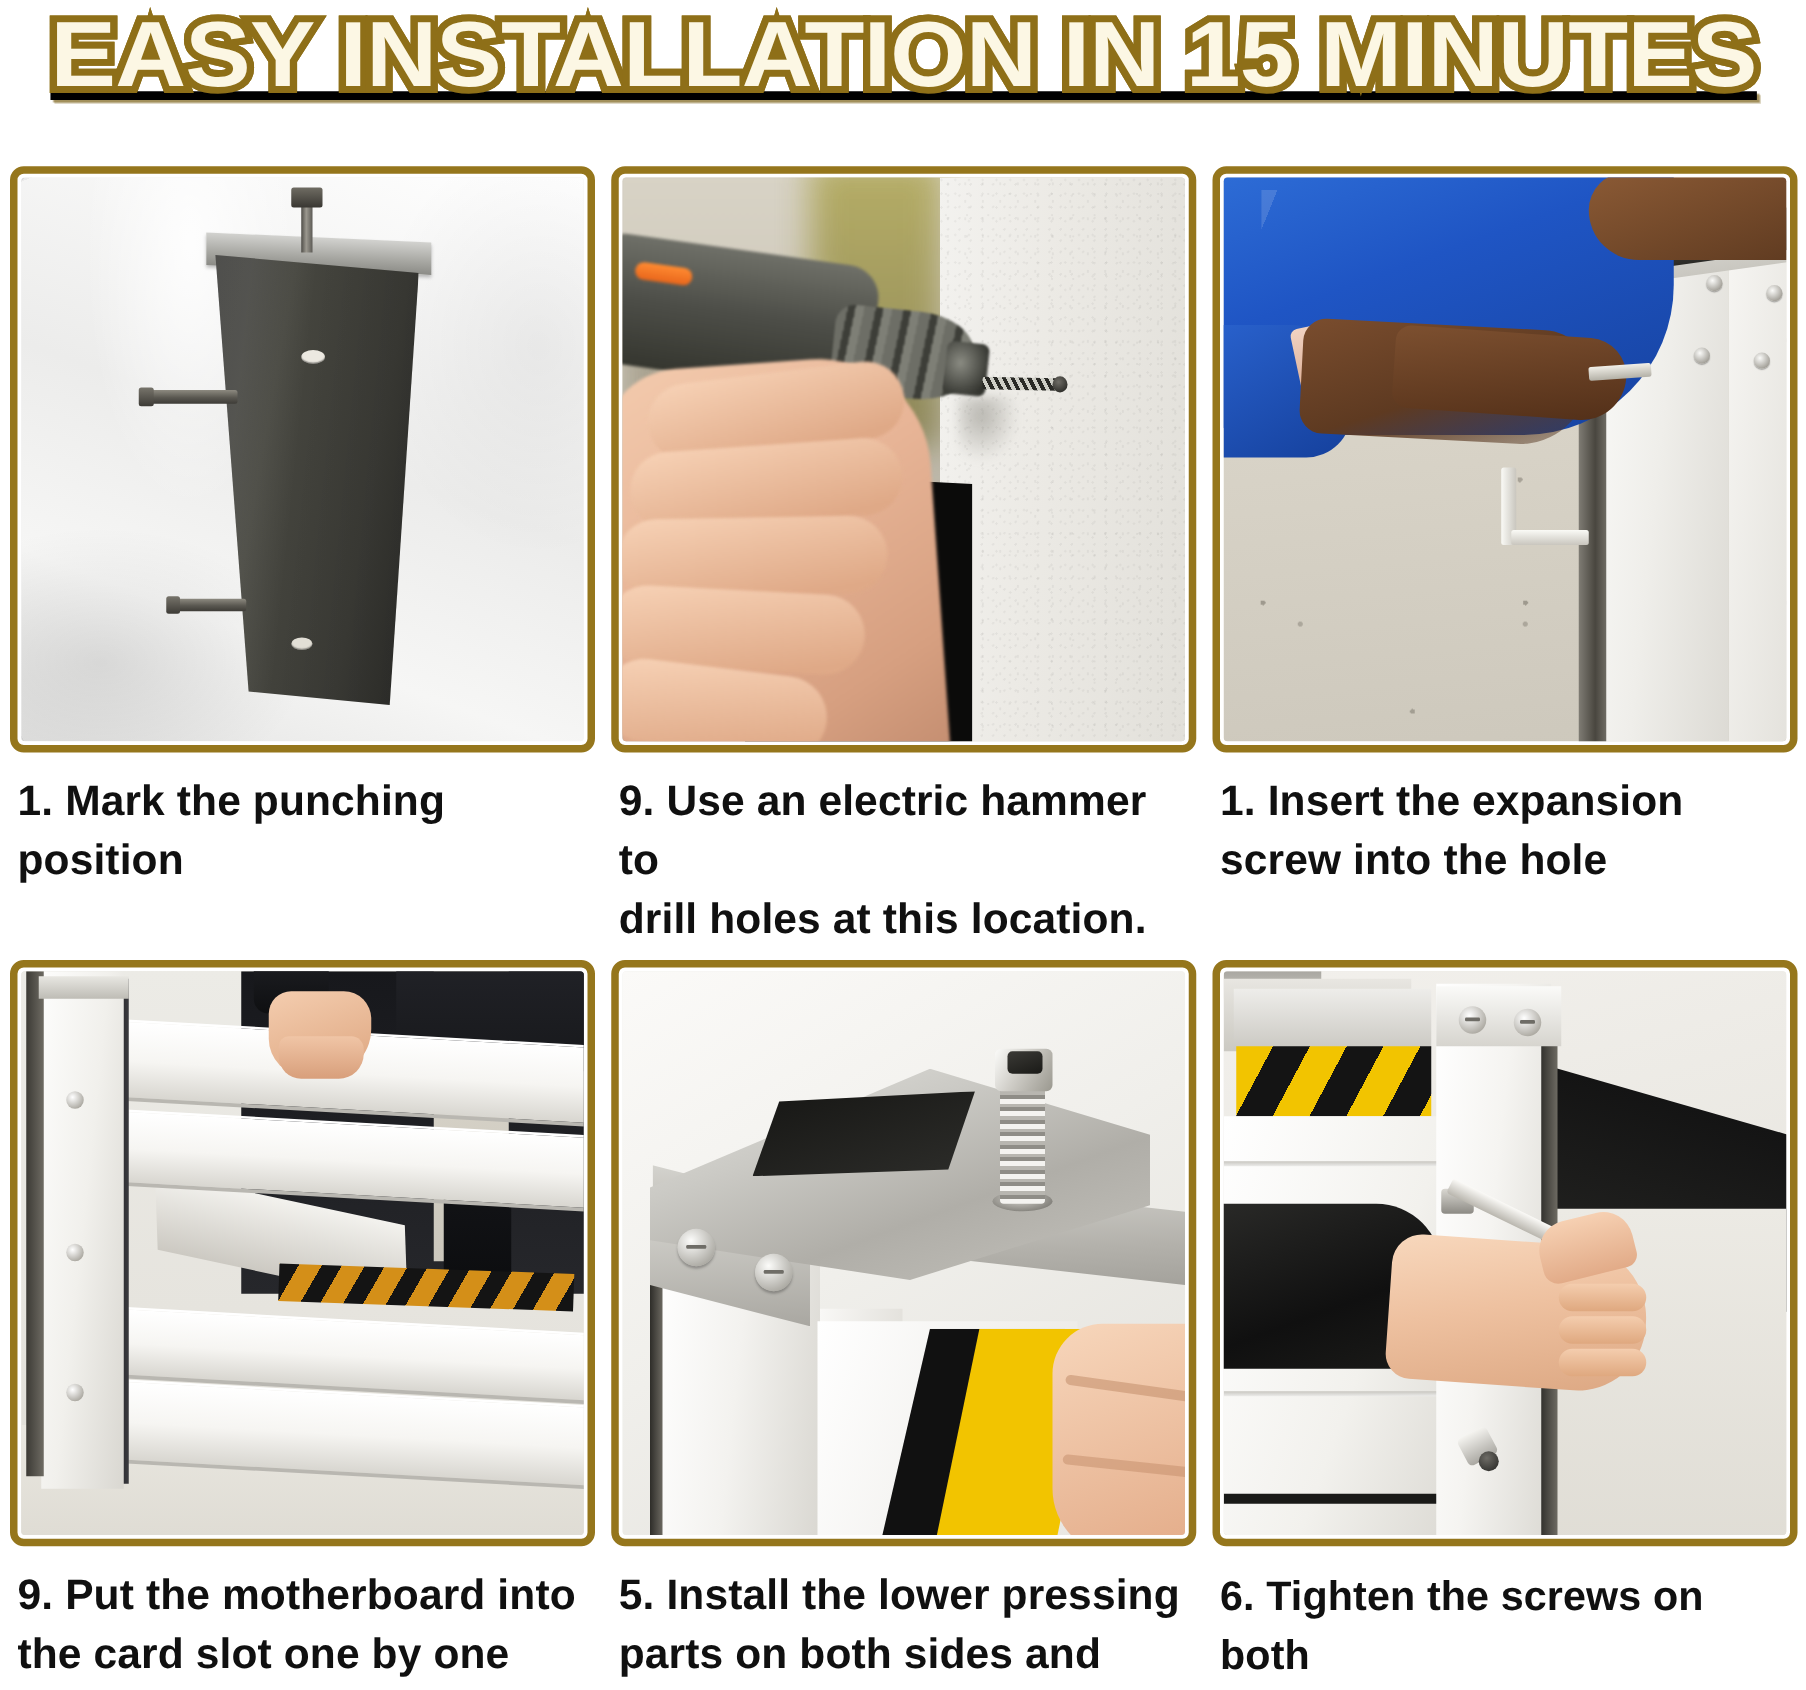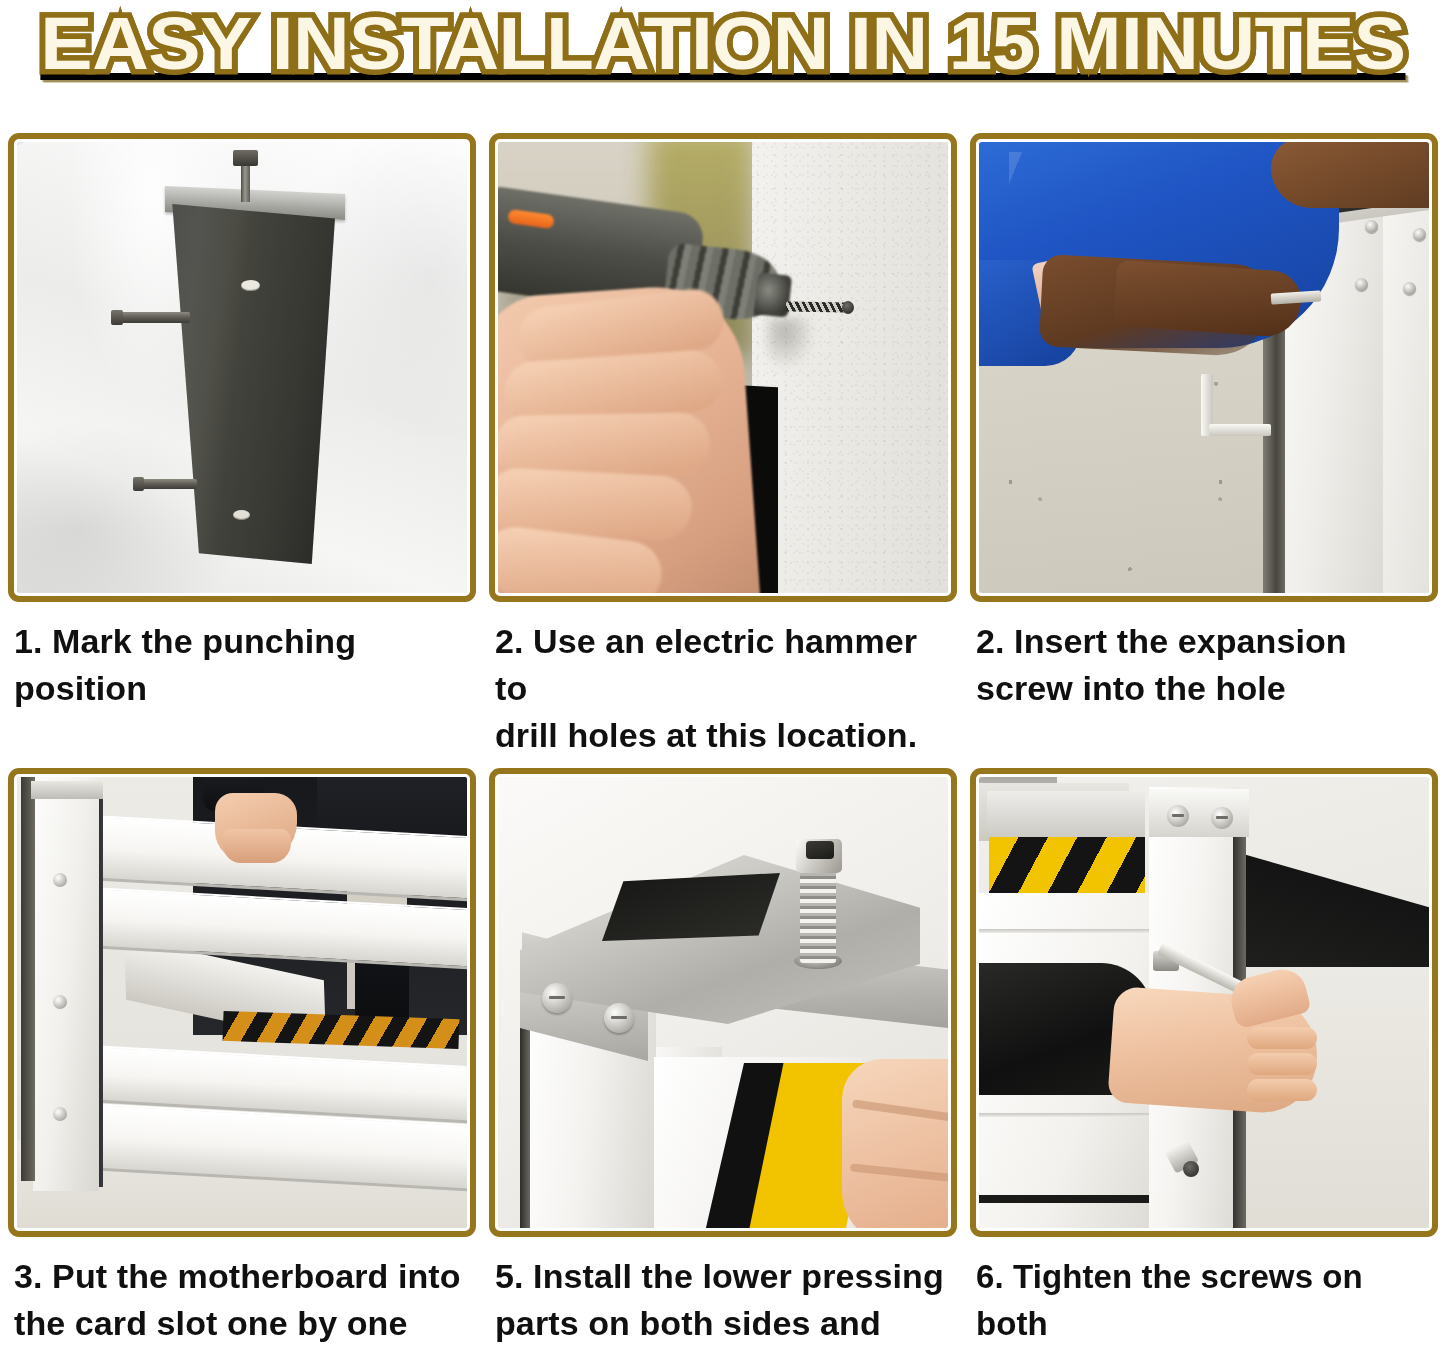--- a/index.html
+++ b/index.html
@@ -819,21 +819,21 @@
             <div class="bit"></div>
             <div class="bit-hole"></div>
             <div class="hand"></div>
             <div class="finger f1"></div>
             <div class="finger f2"></div>
             <div class="finger f3"></div>
             <div class="finger f4"></div>
             <div class="finger f5"></div>
           </div>
         </div>
-        <p class="caption">2. Use an electric hammer to
+        <p class="caption">9. Use an electric hammer to
 drill holes at this location.</p>
       </div>
 
       <div class="cell">
         <div class="photo-frame">
           <div class="photo-inner ph3">
             <div class="floor"></div>
             <div class="floor-spec"></div>
             <div class="colfar"></div>
             <div class="col"></div>
@@ -848,21 +848,21 @@
             <div class="shirt"></div>
             <div class="shirt-fold"></div>
             <div class="sleeve"></div>
             <div class="cuff"></div>
             <div class="arm"></div>
             <div class="arm2"></div>
             <div class="hand-top"></div>
             <div class="tool"></div>
           </div>
         </div>
-        <p class="caption">2. Insert the expansion
+        <p class="caption">1. Insert the expansion
 screw into the hole</p>
       </div>
 
     </div>
 
     <div class="row row-two">
 
       <div class="cell">
         <div class="photo-frame">
           <div class="photo-inner ph4">
@@ -884,21 +884,21 @@
             <div class="hand-fing"></div>
             <div class="chan"></div>
             <div class="colleft"></div>
             <div class="colleft-edge"></div>
             <div class="colleft-cap"></div>
             <div class="colscrew cs1"></div>
             <div class="colscrew cs2"></div>
             <div class="colscrew cs3"></div>
           </div>
         </div>
-        <p class="caption">3. Put the motherboard into
+        <p class="caption">9. Put the motherboard into
 the card slot one by one</p>
       </div>
 
       <div class="cell">
         <div class="photo-frame">
           <div class="photo-inner ph5">
             <div class="wall"></div>
             <div class="colwhite"></div>
             <div class="coledge"></div>
             <div class="col2"></div>

